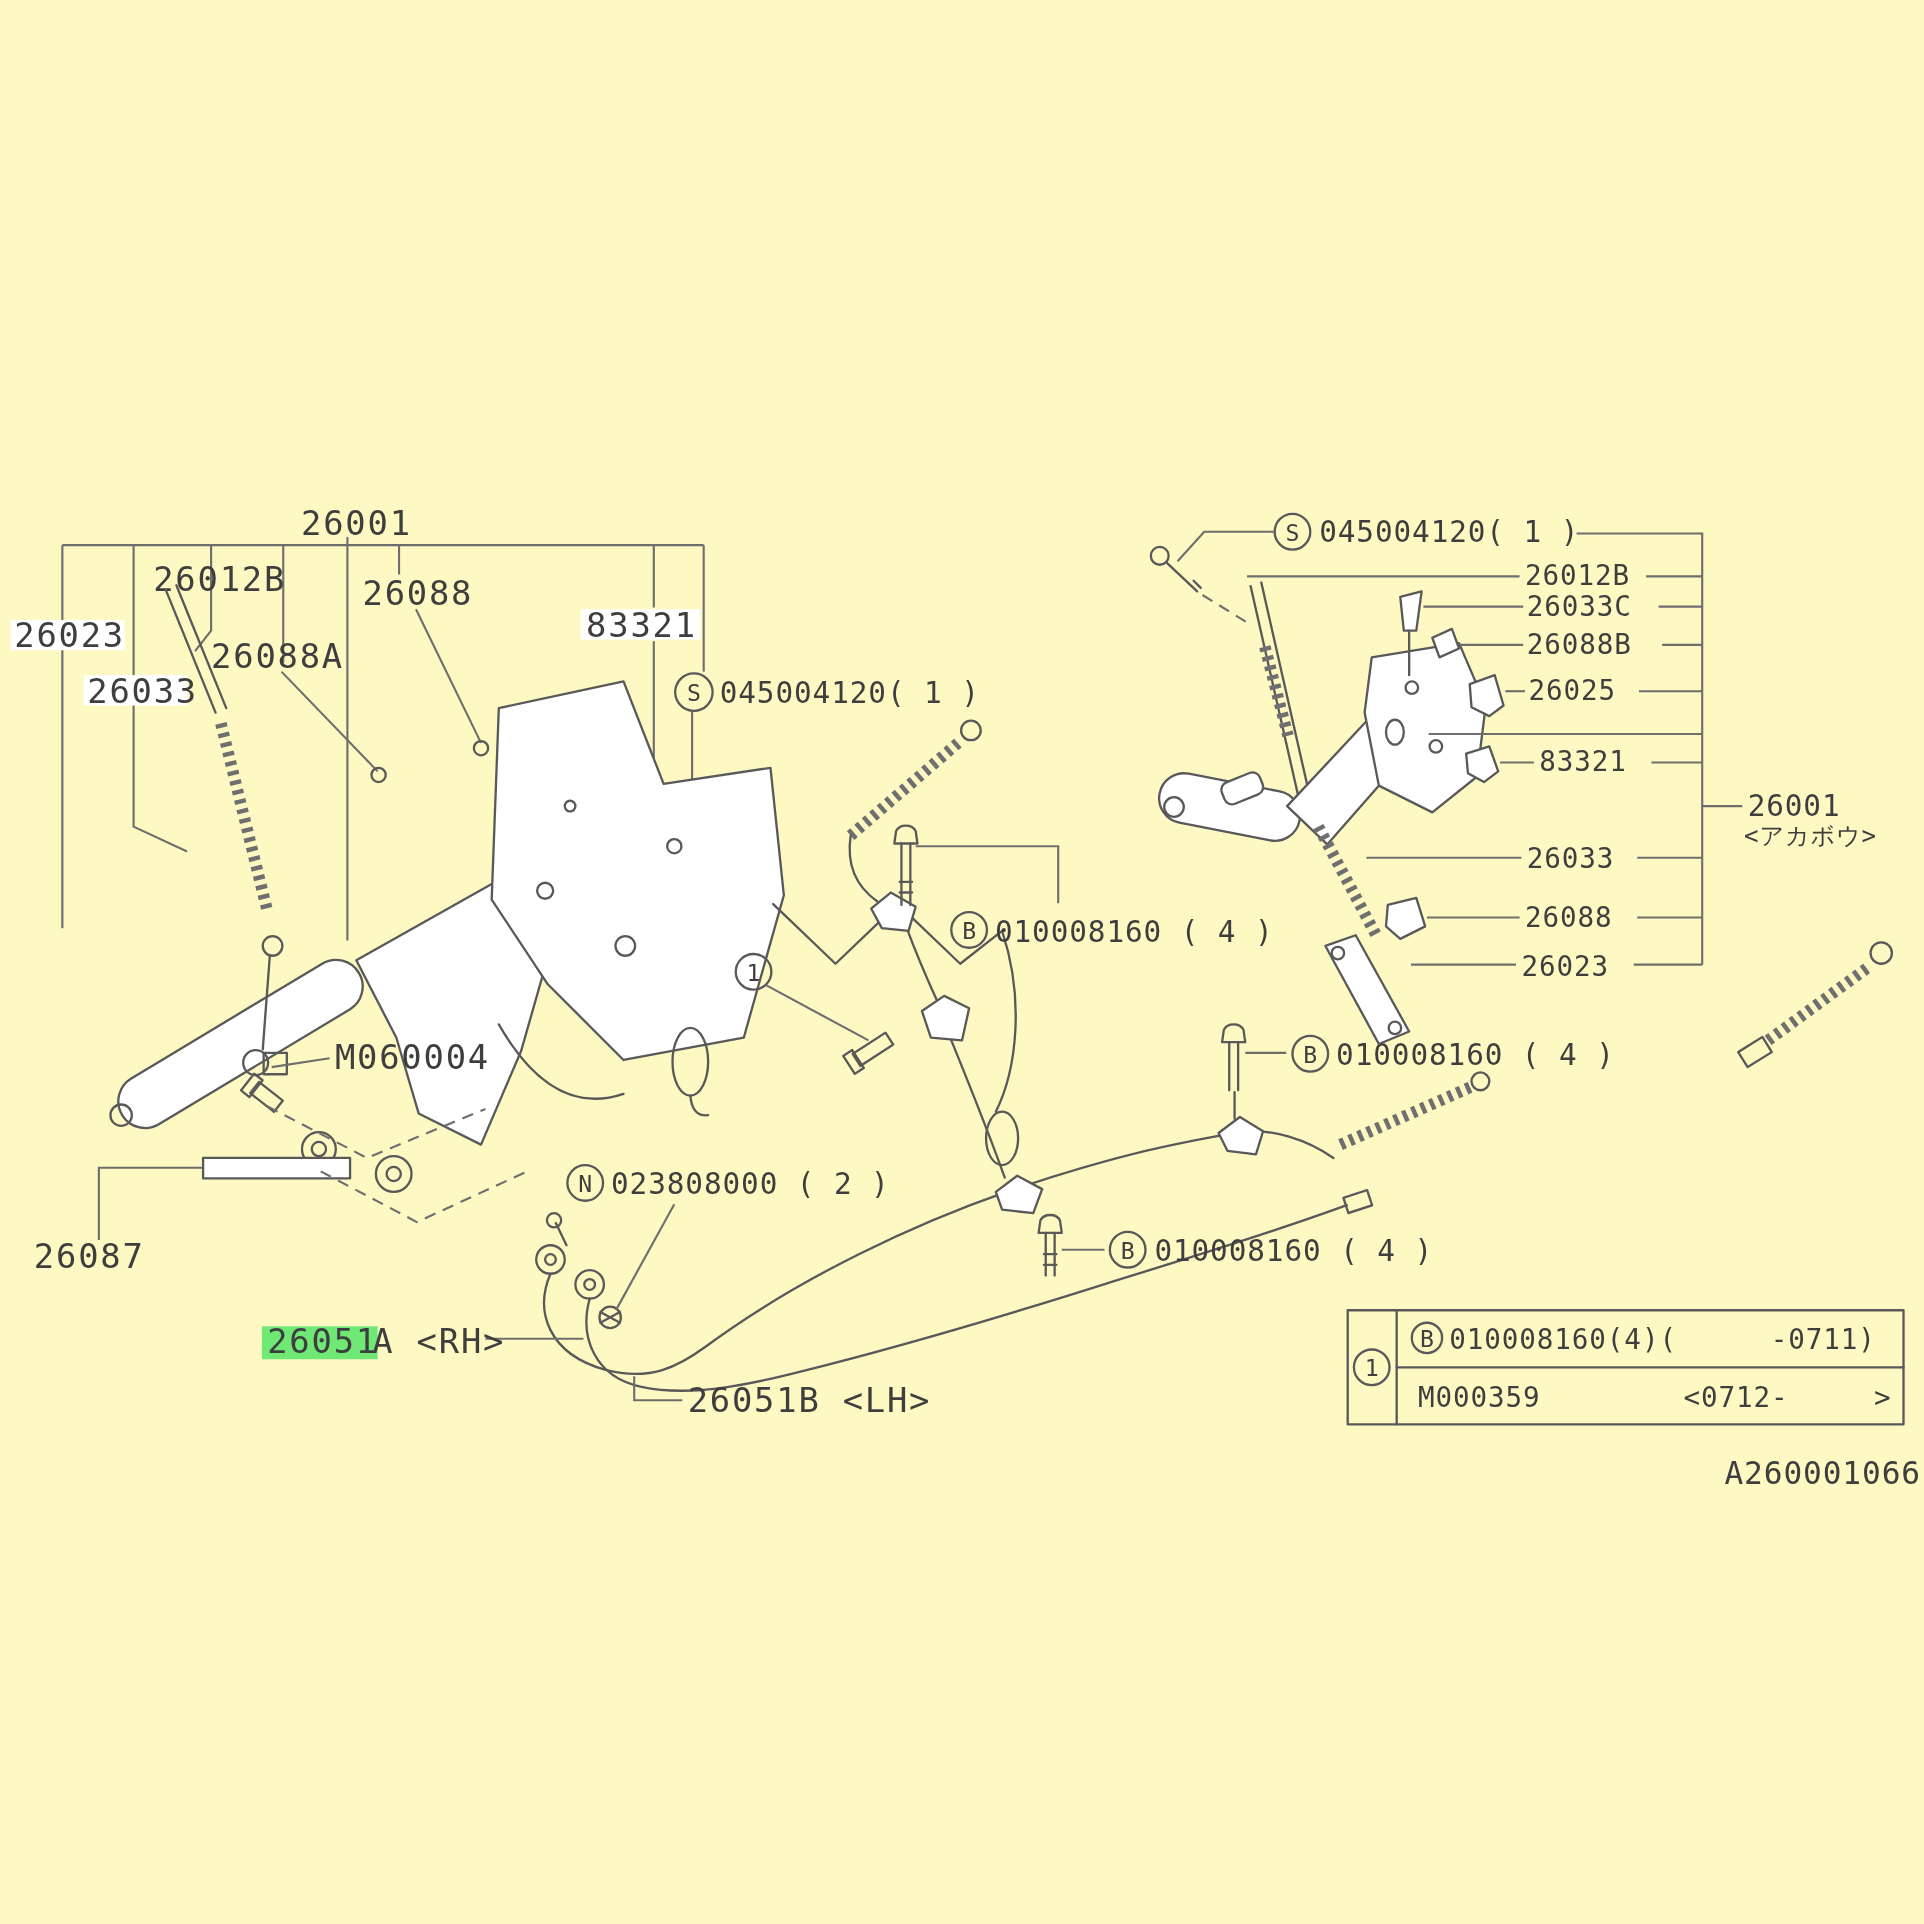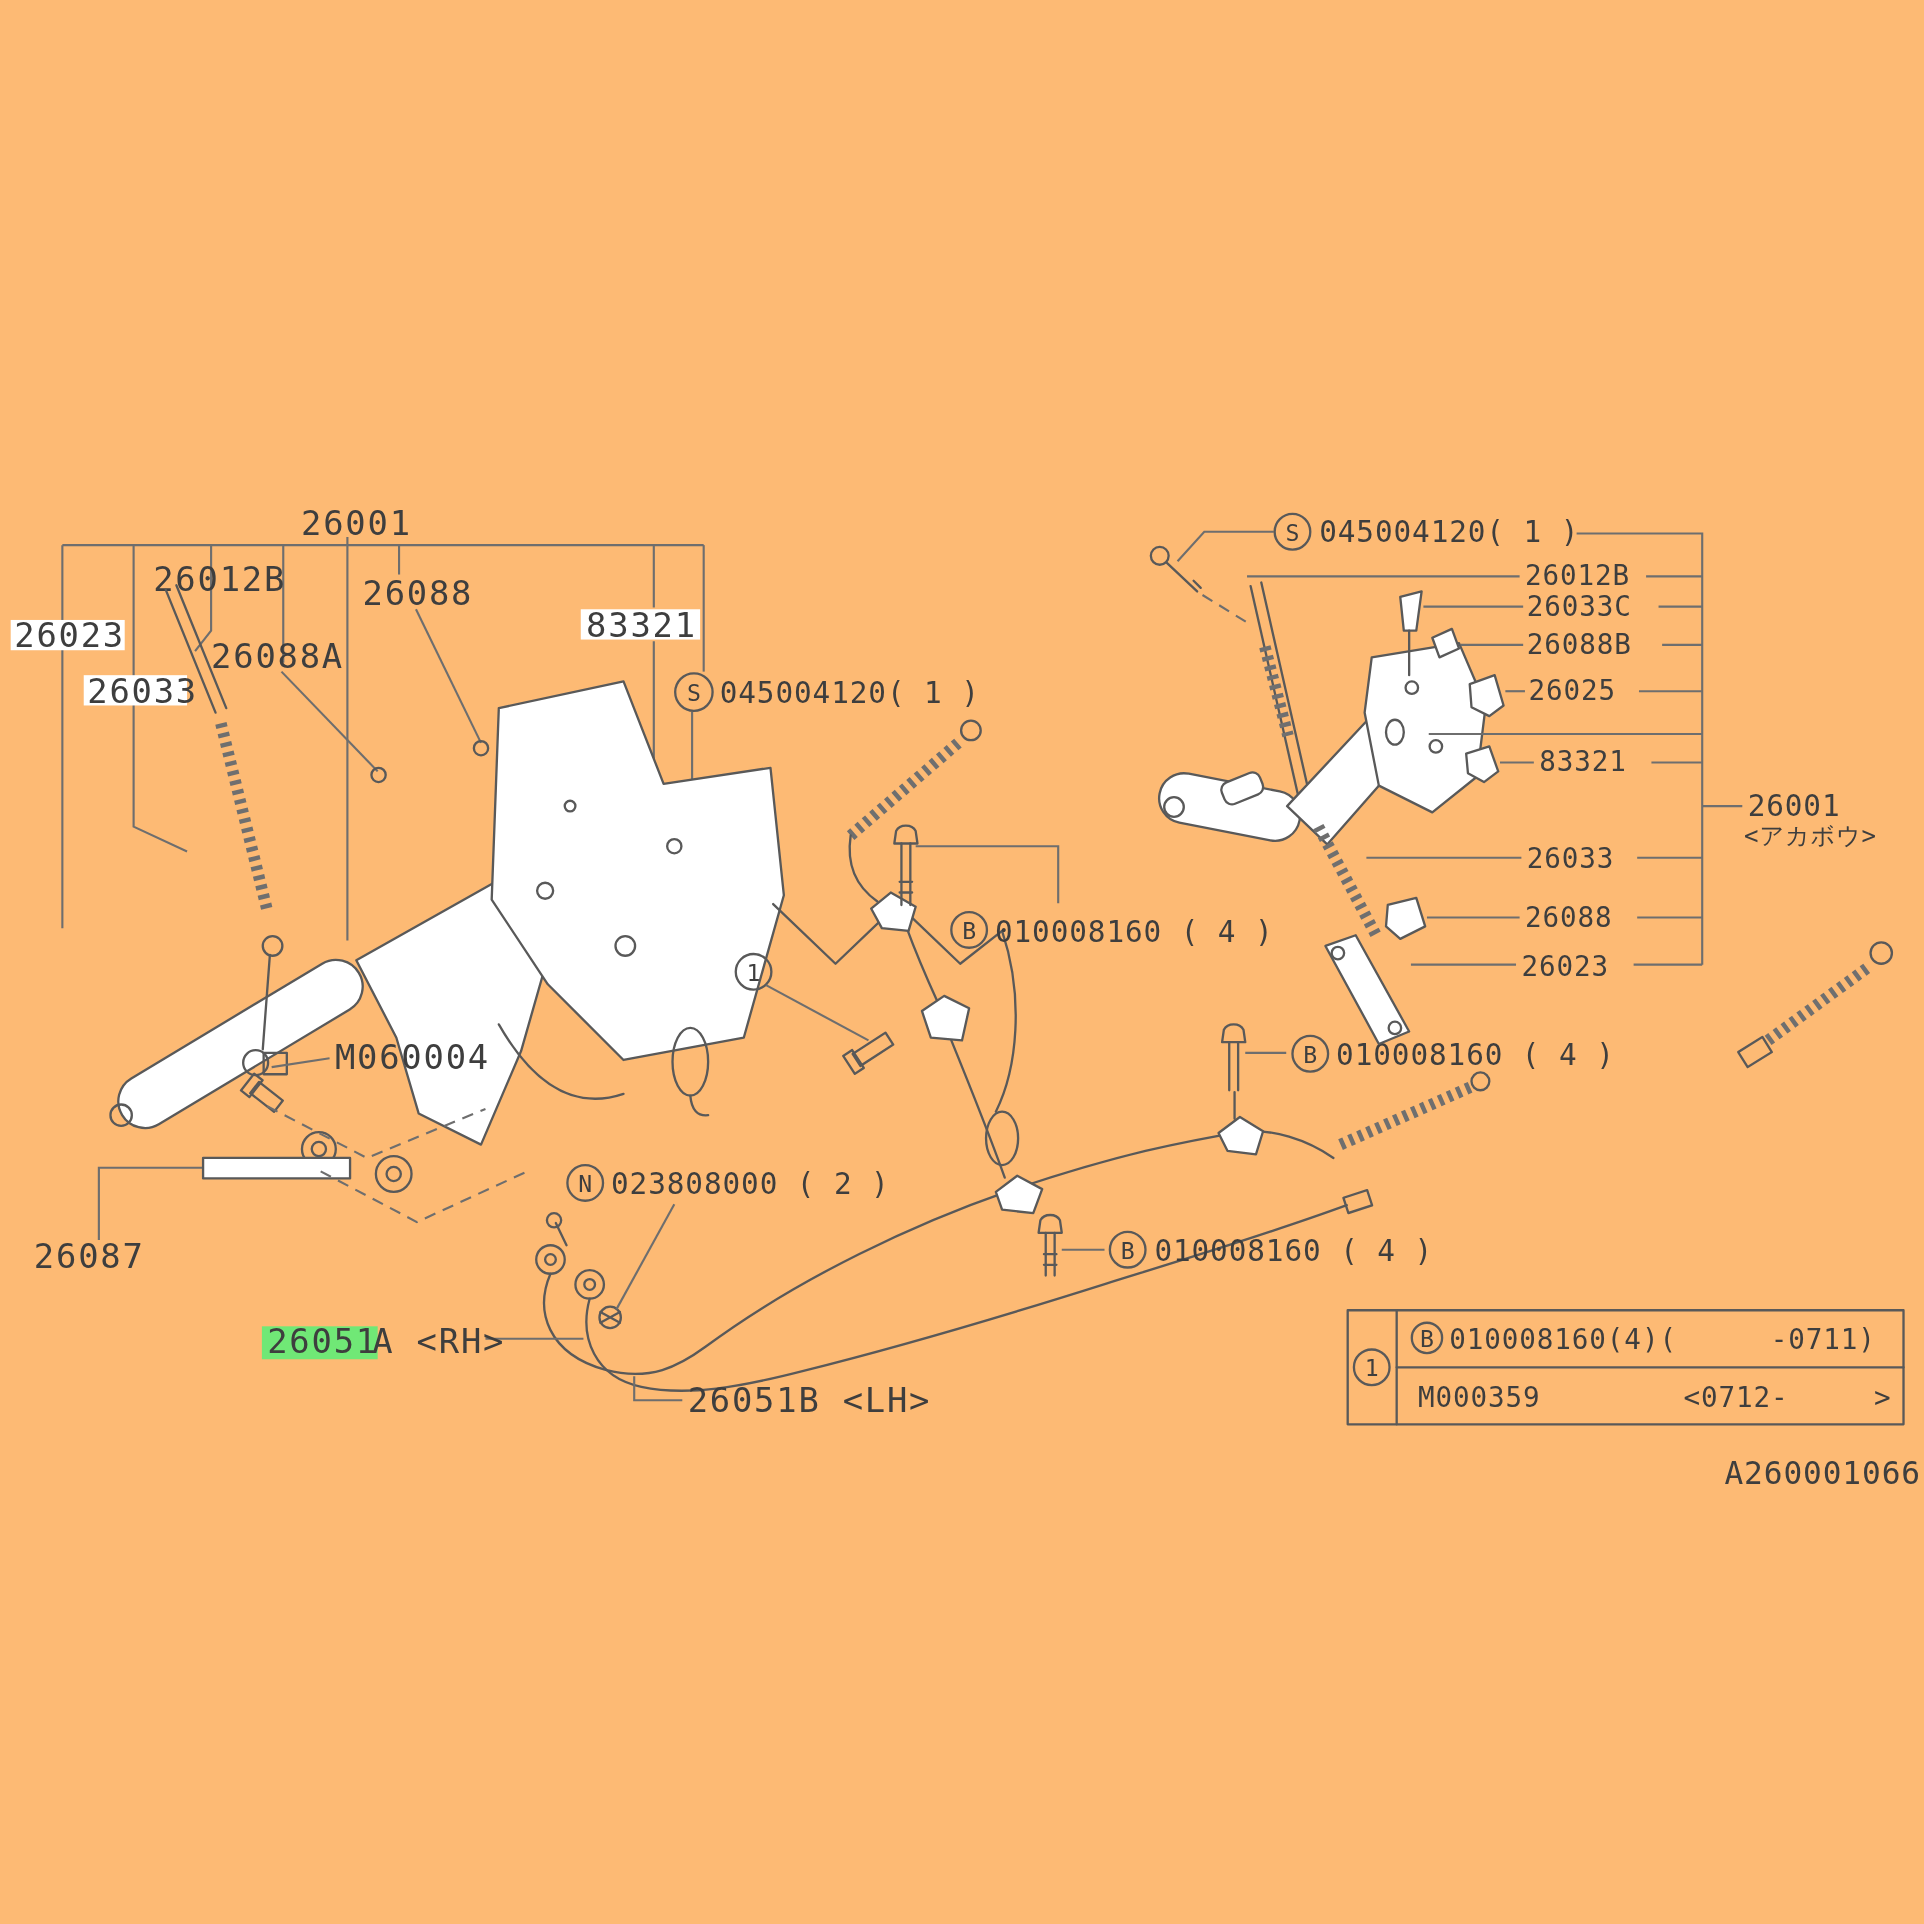--- a/index.html
+++ b/index.html
@@ -1,16 +1,16 @@
 <!DOCTYPE html>
 <html style="font-size:14.3px"><head>
 <meta charset="utf-8">
 <style>
   html,body{margin:0;padding:0;background:#ffffff;}
-  .stage{width:100vw;max-width:1925px;aspect-ratio:1/1;margin:0 auto;background:#fdba74;text-align:right;}
+  .stage{width:100vw;max-width:1925px;aspect-ratio:1/1;margin:0 auto;background:#fef9c3;text-align:right;}
   svg{display:block;width:100%;height:100%;}
   text{font-family:"DejaVu Sans Mono","Liberation Mono",monospace;fill:#3e3e3e;}
   .lbl{font-size:38px;letter-spacing:2px;}
   .lbl-s{font-size:33px;letter-spacing:1px;}
   .lbl-r{font-size:31px;letter-spacing:1px;}
   .lbl-v{font-size:27px;letter-spacing:1px;}
   .lbl-t{font-size:31px;letter-spacing:1px;}
   .badge{font-size:26px;text-anchor:middle;}
   .ld{stroke:#6e6e6e;stroke-width:2.4;fill:none;}
   .pt{stroke:#595959;stroke-width:2.6;fill:none;stroke-linejoin:round;stroke-linecap:round;}

